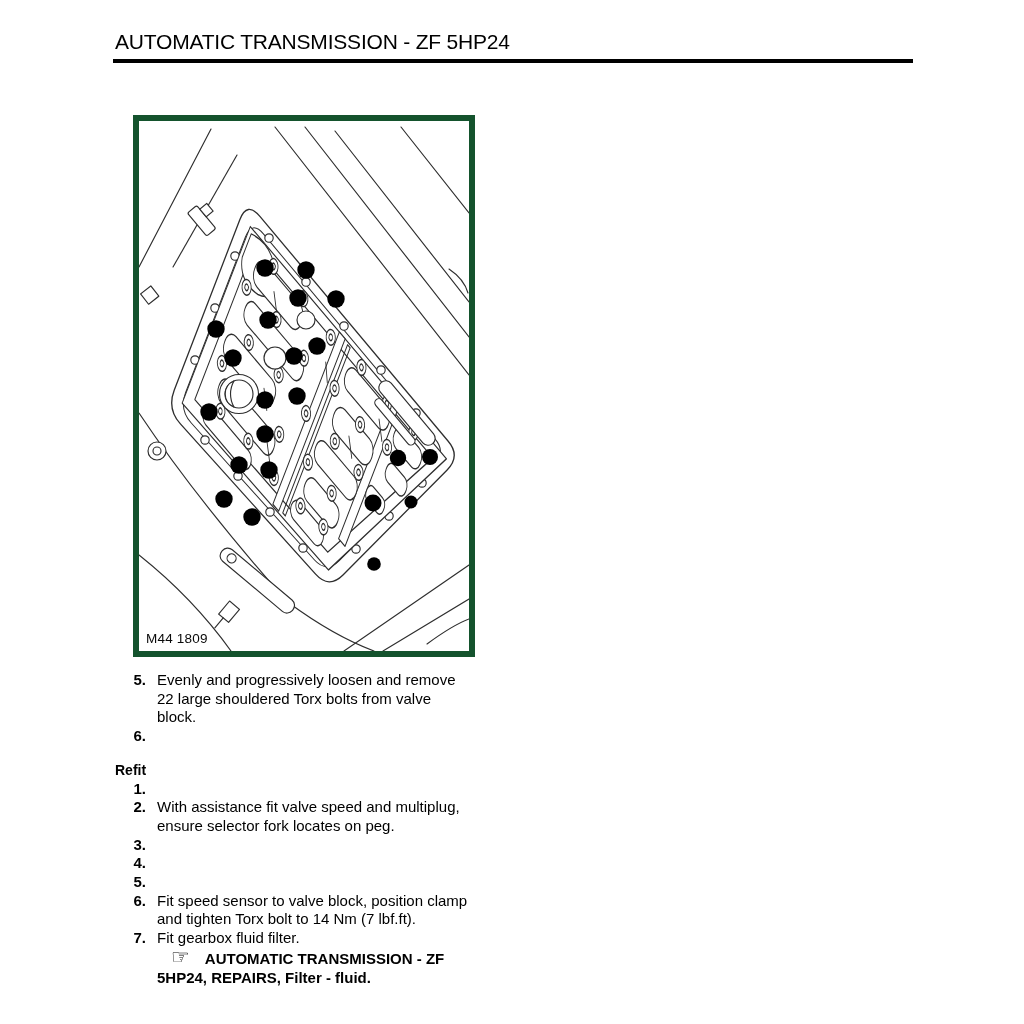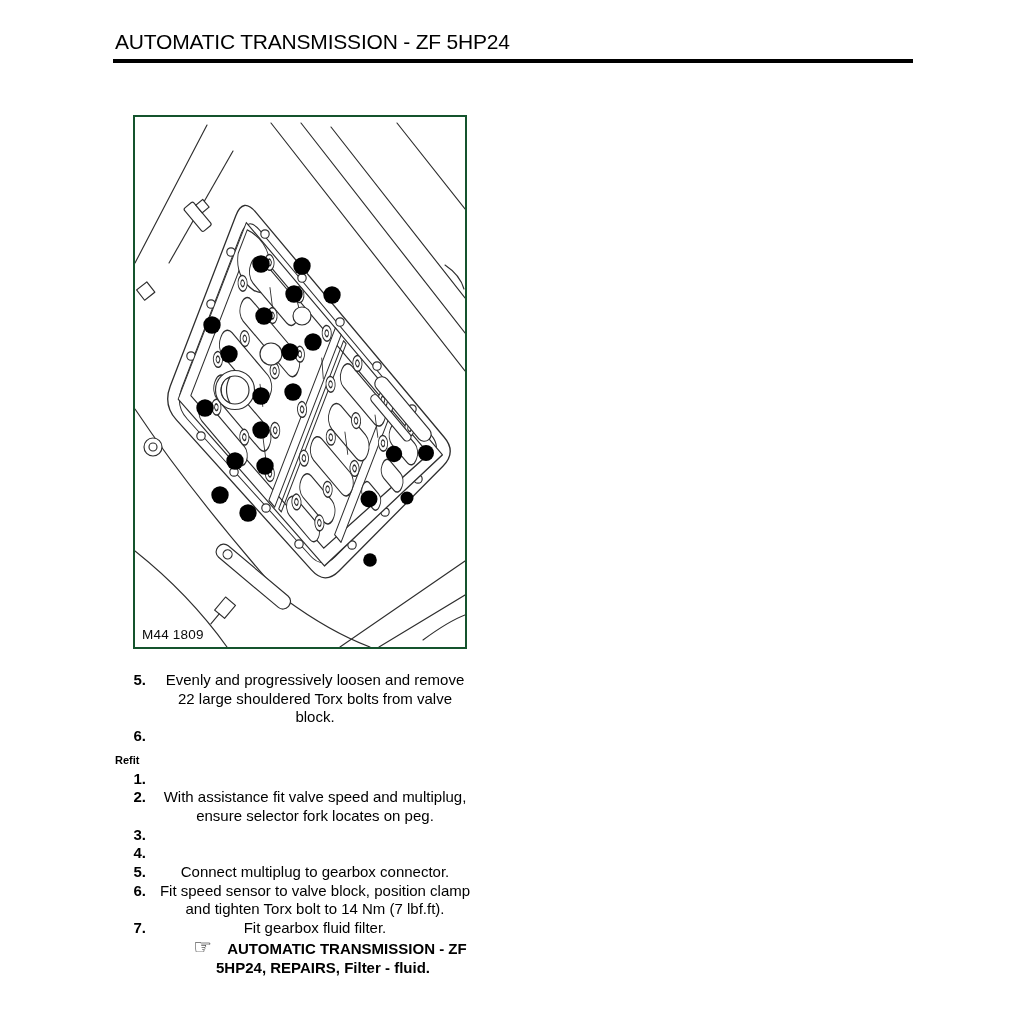--- a/index.html
+++ b/index.html
@@ -7,38 +7,38 @@
     width:1024px;height:1024px;background:#ffffff;position:relative;overflow:hidden;
     font-family:"Liberation Sans", sans-serif;color:#000;
   }
   .page-title{
     position:absolute;left:115px;top:30px;margin:0;
     font-size:21px;font-weight:400;letter-spacing:-0.2px;white-space:nowrap;color:#000;
   }
   .title-rule{position:absolute;left:113px;top:59px;width:800px;height:4px;background:#000;}
   figure.fig{
     position:absolute;left:133px;top:115px;width:330px;height:530px;margin:0;
-    border:2px solid #14532d;background:#fff;
+    border:6px solid #14532d;background:#fff;
   }
   figure.fig svg{display:block;width:330px;height:530px;}
   .fig-label{
     position:absolute;left:7px;bottom:5px;font-size:13.5px;color:#0a0a0a;letter-spacing:0.2px;
   }
   .content{
     position:absolute;left:115px;top:671px;width:390px;
     font-size:15px;line-height:18.7px;
   }
   .step{display:flex;}
   .step .num{flex:0 0 31px;text-align:right;font-weight:700;}
-  .step .txt{margin-left:11px;width:316px;text-align:center;}
+  .step .txt{margin-left:11px;width:316px;}
   .refit-heading{
-    font-size:11px;line-height:18.7px;font-weight:700;margin:5px 0 0 0;
+    font-size:14px;line-height:18.7px;font-weight:700;margin:15px 0 0 0;
   }
   .xref{
-    margin:0 0 0 42px;width:332px;font-weight:700;text-indent:14px;text-align:center;
+    margin:0 0 0 42px;width:332px;font-weight:700;text-indent:14px;
   }
   .hand{font-weight:400;font-size:21px;margin-right:15px;}
   .art{stroke:#2e2e2e;fill:none;stroke-width:1.15;stroke-linecap:round;stroke-linejoin:round;}
   .artw{stroke:#2e2e2e;fill:#ffffff;stroke-width:1.15;stroke-linejoin:round;}
 </style>
 </head>
 <body>
 
 <h1 class="page-title">AUTOMATIC TRANSMISSION - ZF 5HP24</h1>
 <div class="title-rule"></div>
@@ -254,21 +254,20 @@
         <span class="txt">With assistance fit valve speed and multiplug, ensure selector fork locates on peg.</span>
       </div>
       <div class="step">
         <span class="num">3.</span>
       </div>
       <div class="step">
         <span class="num">4.</span>
       </div>
       <div class="step">
         <span class="num">5.</span>
-        <span class="txt">Connect multiplug to gearbox connector.</span>
       </div>
       <div class="step">
         <span class="num">6.</span>
         <span class="txt">Fit speed sensor to valve block, position clamp and tighten Torx bolt to 14 Nm (7 lbf.ft).</span>
       </div>
       <div class="step">
         <span class="num">7.</span>
         <span class="txt">Fit gearbox fluid filter.</span>
       </div>
     </div>

